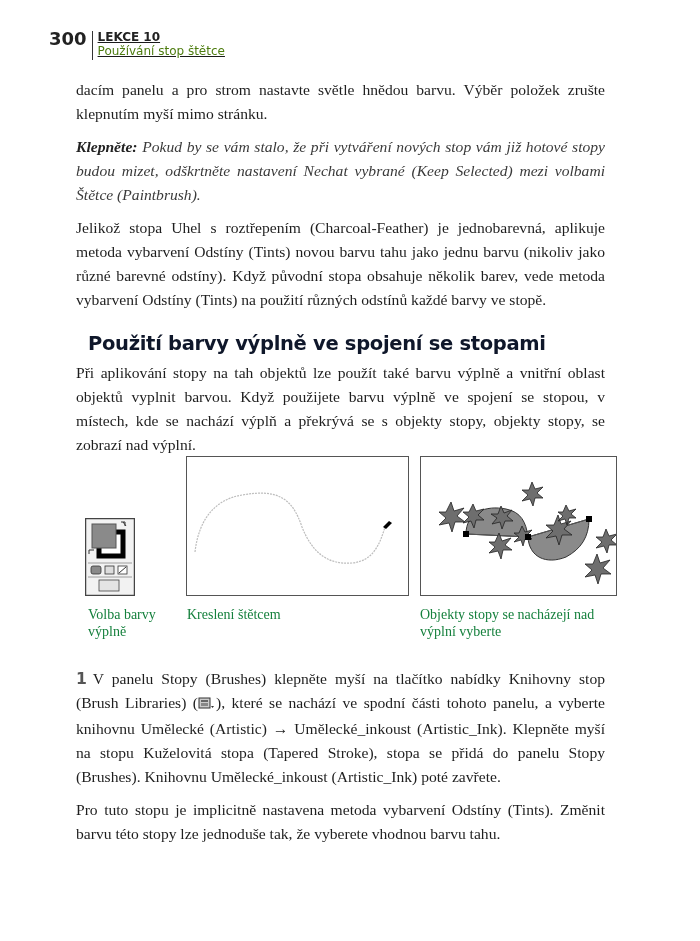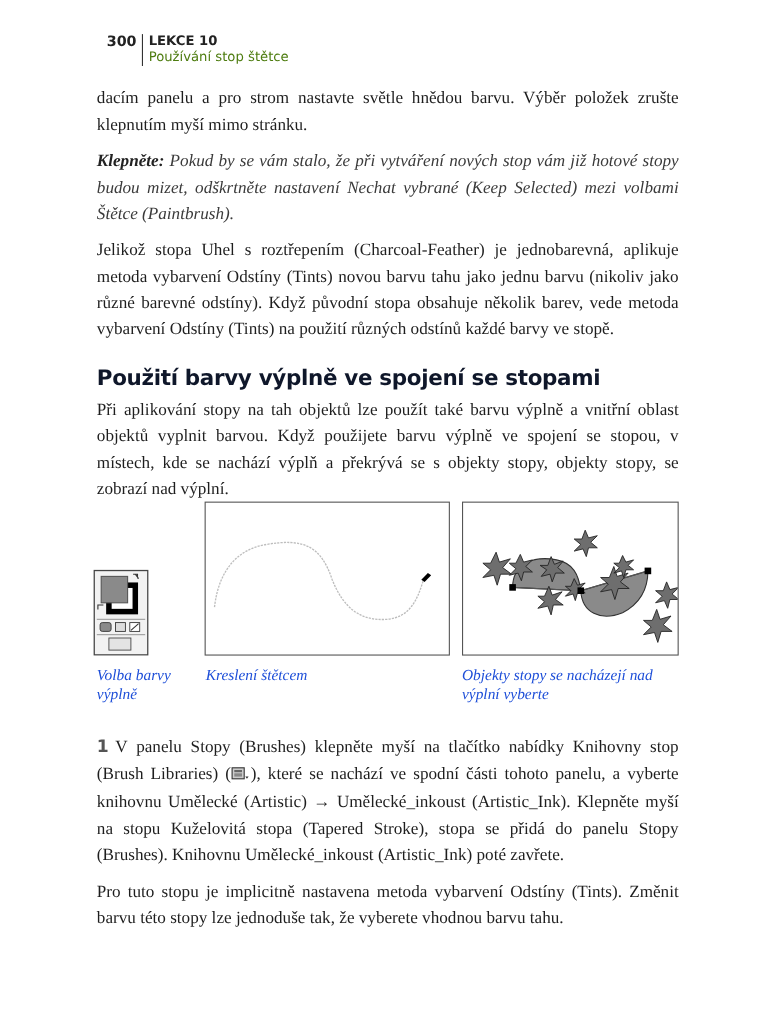--- a/index.html
+++ b/index.html
@@ -1,29 +1,29 @@
 <!DOCTYPE html>
 <html><head>
 <meta charset="utf-8">
 <style>
   html, body { margin: 0; padding: 0; background: #ffffff; }
   body { width: 700px; height: 941px; position: relative; overflow: hidden; color: #1a1a1a; }
   .header { position: absolute; left: 49px; top: 30px; display: flex; align-items: flex-start; font-family: "DejaVu Sans", sans-serif; }
-  .page-num { font-weight: bold; font-size: 13px; color: #222; padding-right: 5px; line-height: 15px; margin-top: 1px; margin-left: 48px; }
+  .page-num { font-weight: bold; font-size: 18px; color: #222; padding-right: 5px; line-height: 15px; margin-top: 1px; }
   .header-sep { width: 1px; height: 29px; background: #333; margin-top: 1px; }
-  .header-text { padding-left: 5px; line-height: 14px; }
+  .header-text { padding-left: 5px; line-height: 14px; text-decoration: underline; }
   .lesson { font-weight: bold; font-size: 12px; color: #222; }
   .lesson-sub { font-size: 12px; color: #4d7c0f; }
-  .body { position: absolute; left: 88px; width: 529px; font-family: "Liberation Serif", serif; font-size: 15.6px; line-height: 24px; text-align: justify; color: #1e1e1e; }
+  .body { position: absolute; left: 76px; width: 529px; font-family: "Liberation Serif", serif; font-size: 15.6px; line-height: 24px; text-align: justify; color: #1e1e1e; }
   p { margin: 0; }
   .note { font-style: italic; color: #3a3a3a; }
   .note b { font-weight: bold; color: #222; }
   h2 { position: absolute; left: 88px; top: 332px; margin: 0; font-family: "DejaVu Sans", sans-serif; font-weight: bold; font-size: 19.5px; letter-spacing: -0.3px; color: #0f172a; }
   .fig-box { position: absolute; border: 1.3px solid #555; background: #fff; }
-  .caption { position: absolute; font-family: "Liberation Serif", serif; font-style: italic; font-size: 14px; line-height: 17px; color: #1d4ed8; }
+  .caption { position: absolute; font-family: "Liberation Serif", serif; font-size: 14px; line-height: 17px; color: #15803d; }
   .step-num { font-family: "DejaVu Sans", sans-serif; font-weight: bold; color: #555; margin-right: 6px; }
   .lib-icon { display: inline-block; vertical-align: -2px; }
 </style>
 </head>
 <body>
 
 <div class="header">
   <div class="page-num">300</div>
   <div class="header-sep"></div>
   <div class="header-text">

